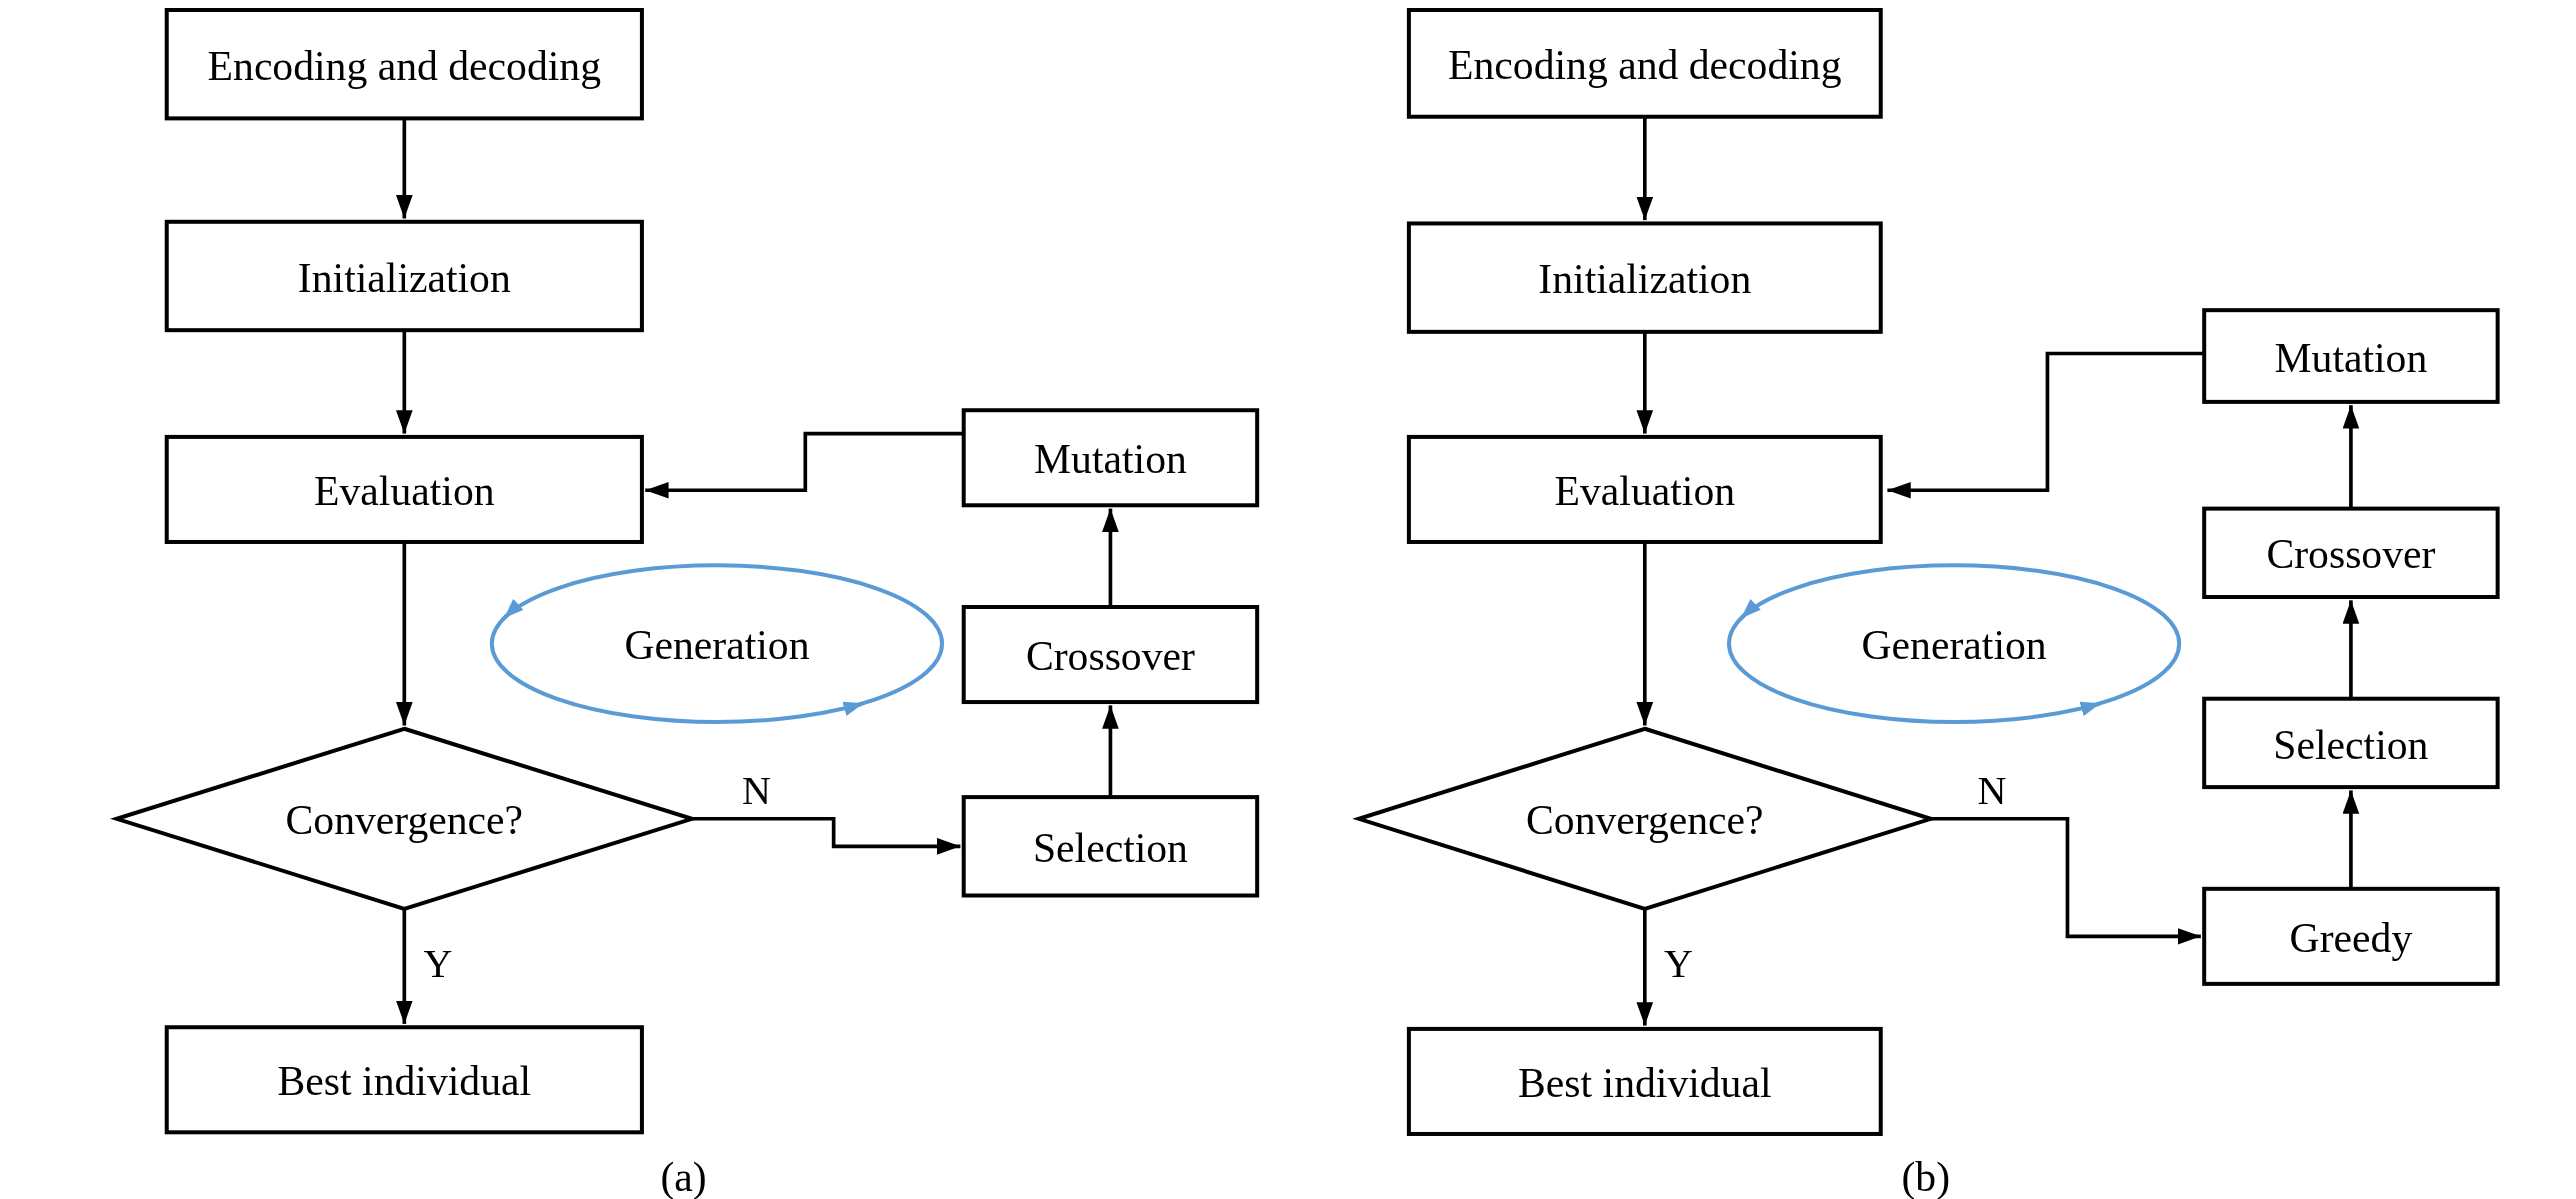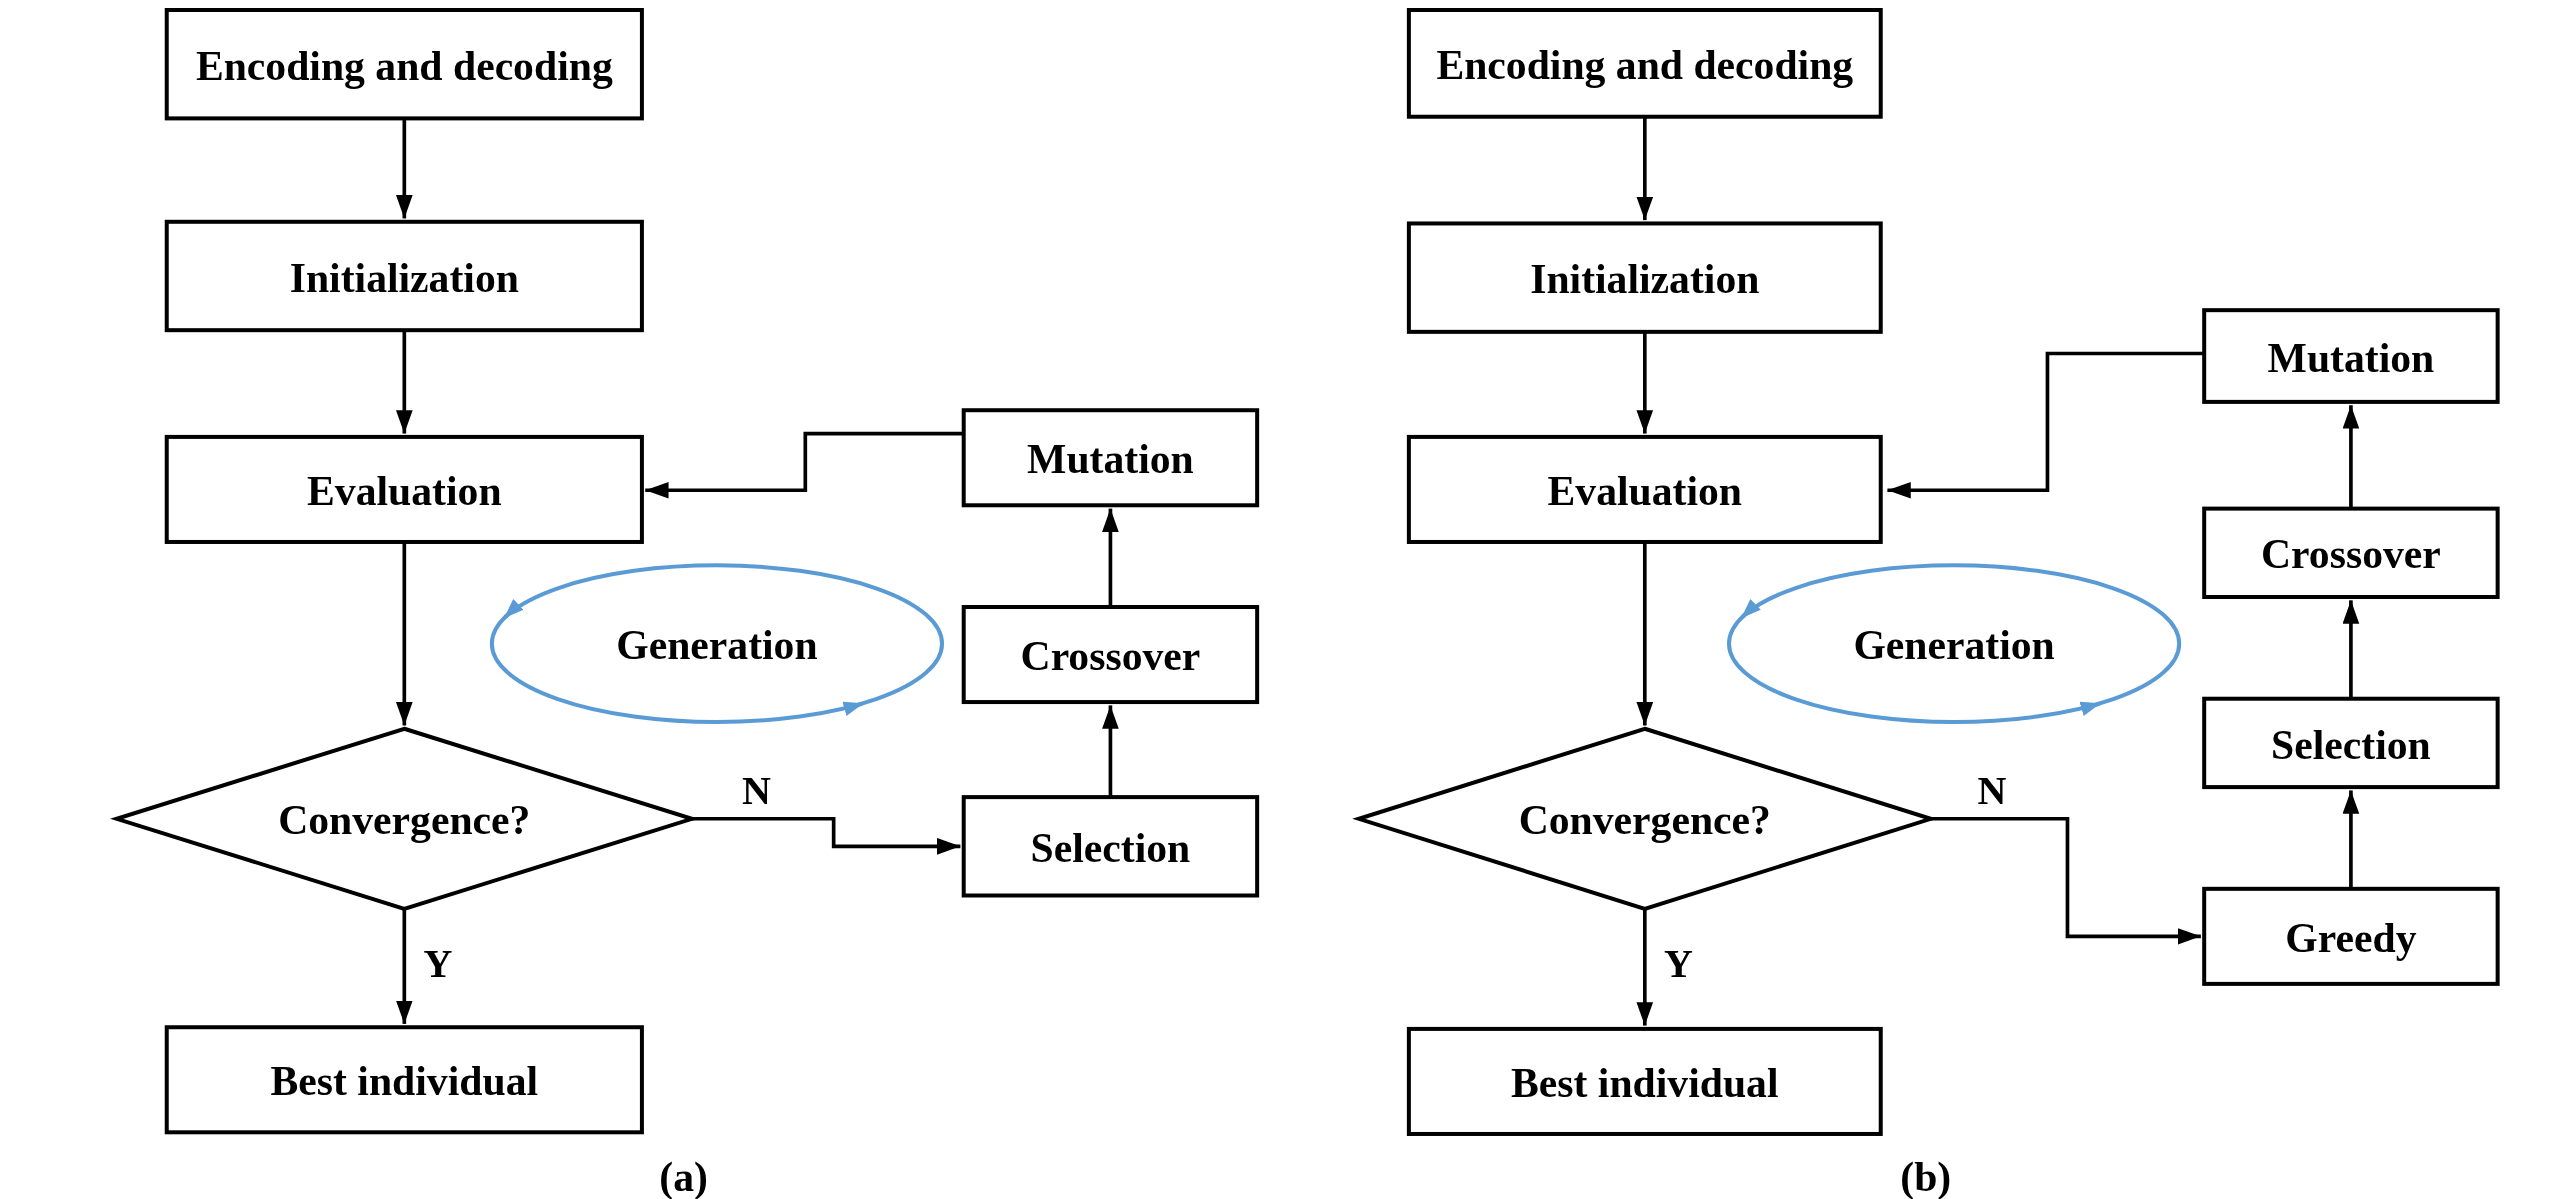--- a/index.html
+++ b/index.html
@@ -3,21 +3,21 @@
 <meta charset="utf-8">
 <style>
   html, body {
     margin: 0;
     padding: 0;
     background: #ffffff;
     width: 2576px;
     height: 1199px;
     font-family: "Liberation Serif", "DejaVu Serif", serif;
   }
-  #figure-canvas { width: 2576px; height: 881px; font-weight: bold; }
+  #figure-canvas { width: 2576px; height: 881px; }
   svg { display: block; }
   .node-box {
     fill: #ffffff;
     stroke: #000000;
     stroke-width: 2.4;
   }
   .flow-line {
     fill: none;
     stroke: #000000;
     stroke-width: 2.2;

